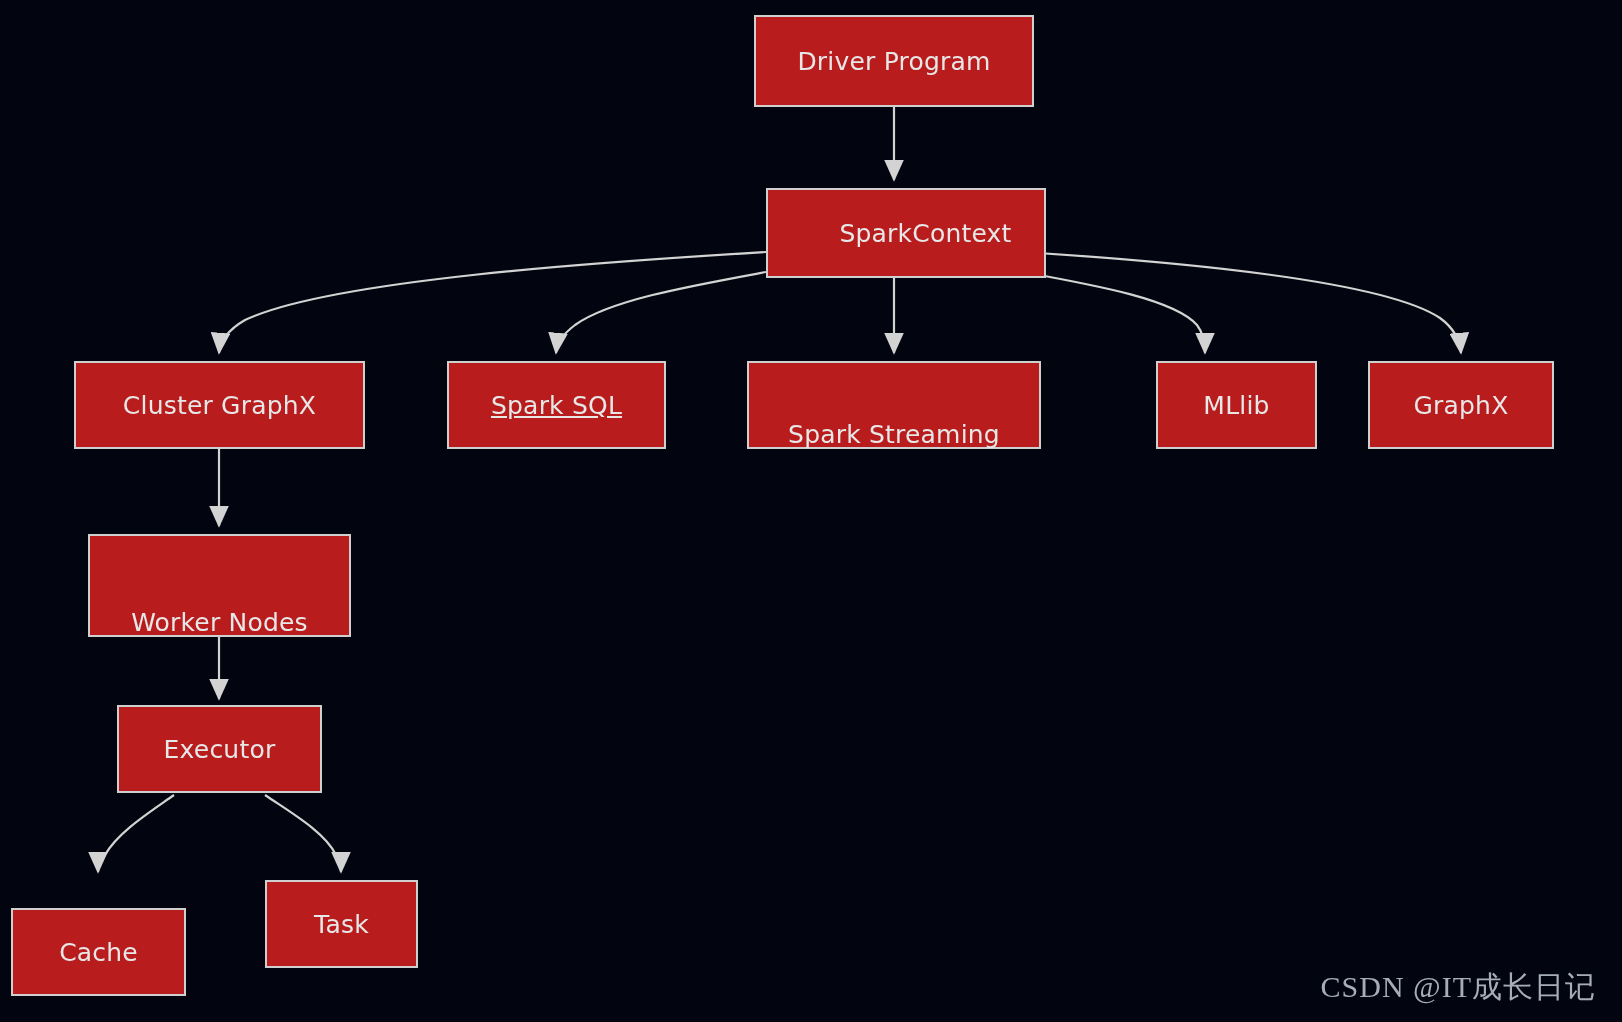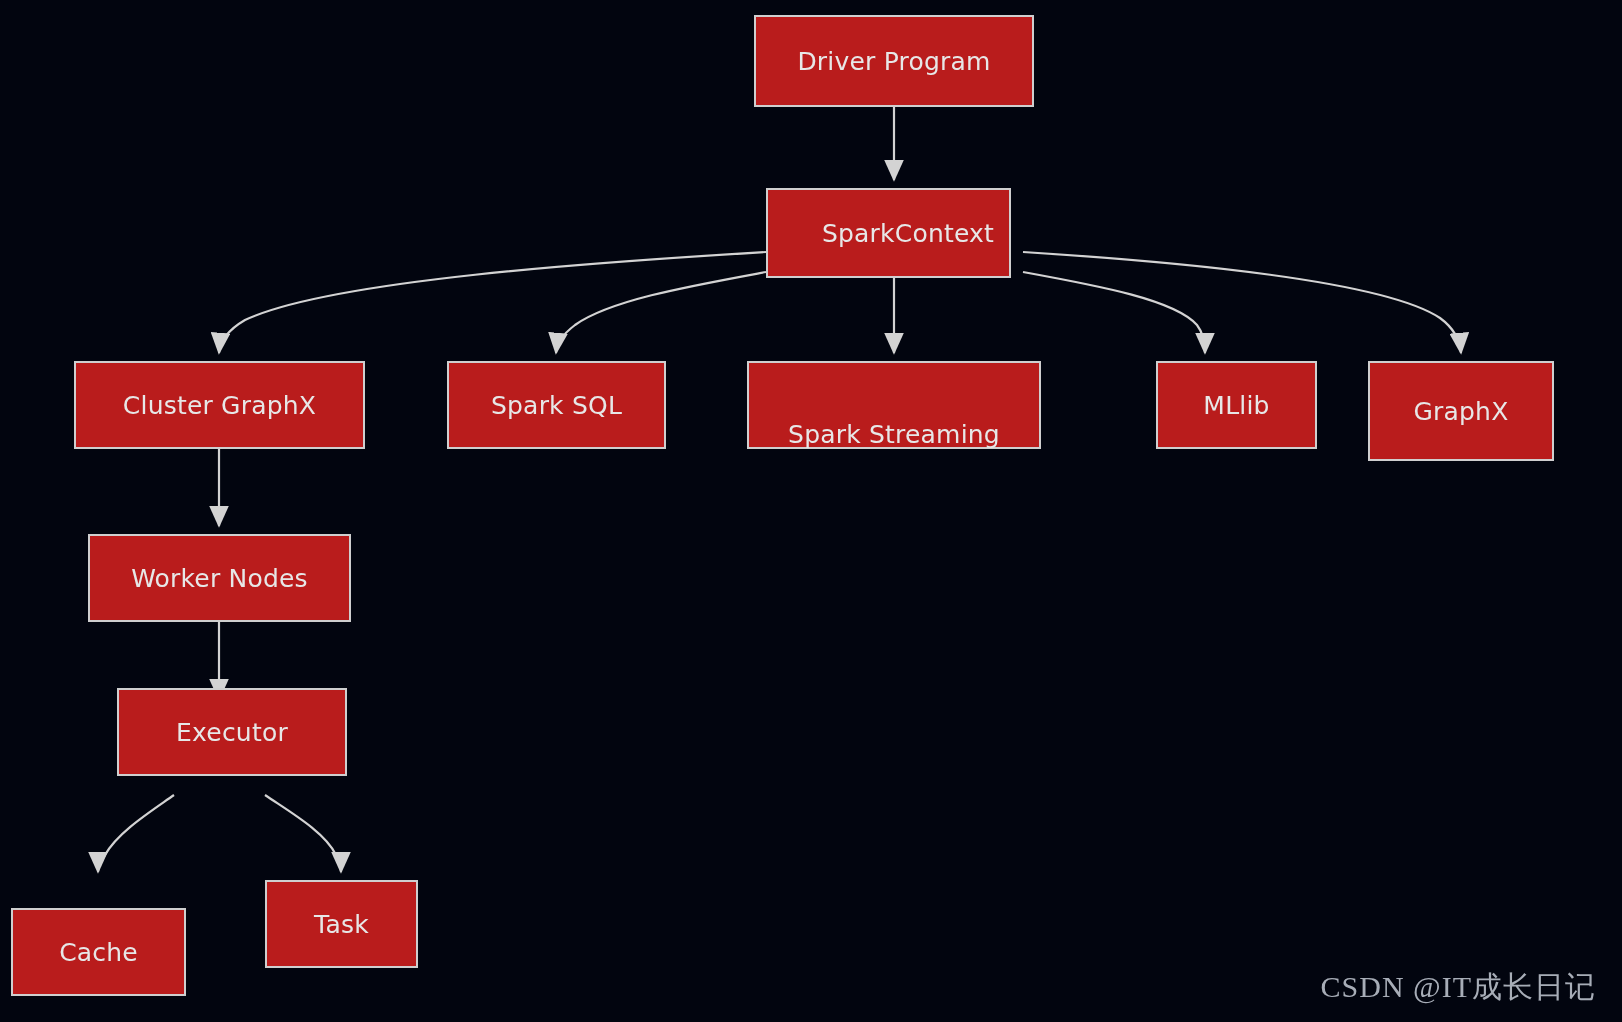--- a/index.html
+++ b/index.html
@@ -90,49 +90,49 @@
       <path d="M 174 795 C 150 812, 118 832, 105 855 C 100 863, 98 868, 98 872"></path>
 
       <path d="M 265 795 C 290 812, 325 832, 336 855 C 340 863, 341 868, 341 872"></path>
     </g>
   </svg>
 
   <div class="node" style="left:754px; top:15px; width:280px; height:92px;">
     <span class="node-label">Driver Program</span>
   </div>
 
-  <div class="node" style="left:766px; top:188px; width:245px; height:90px;padding-left:39px;">
+  <div class="node" style="left:766px; top:188px; width:280px; height:90px;padding-left:39px;">
     <span class="node-label">SparkContext</span>
   </div>
 
   <div class="node" style="left:74px; top:361px; width:291px; height:88px;">
     <span class="node-label">Cluster GraphX</span>
   </div>
 
-  <div class="node" style="left:447px; top:361px; width:219px; height:88px;">
+  <div class="node" style="left:447px; top:361px; width:219px; height:88px;text-decoration:underline;">
     <span class="node-label">Spark SQL</span>
   </div>
 
   <div class="node" style="left:747px; top:361px; width:294px; height:88px;align-items:flex-end;">
     <span class="node-label">Spark Streaming</span>
   </div>
 
   <div class="node" style="left:1124px; top:361px; width:161px; height:88px;margin-left:32px;">
     <span class="node-label">MLlib</span>
   </div>
 
-  <div class="node" style="left:1368px; top:361px; width:186px; height:100px;">
+  <div class="node" style="left:1368px; top:361px; width:186px; height:88px;">
     <span class="node-label">GraphX</span>
   </div>
 
-  <div class="node" style="left:88px; top:534px; width:263px; height:88px;">
+  <div class="node" style="left:88px; top:534px; width:263px; height:103px;align-items:flex-end;">
     <span class="node-label">Worker Nodes</span>
   </div>
 
-  <div class="node" style="left:117px; top:688px; width:230px; height:88px;text-align:center;">
+  <div class="node" style="left:117px; top:705px; width:205px; height:88px;text-align:center;">
     <span class="node-label">Executor</span>
   </div>
 
   <div class="node" style="left:11px; top:908px; width:175px; height:88px;">
     <span class="node-label">Cache</span>
   </div>
 
   <div class="node" style="left:265px; top:880px; width:153px; height:88px;">
     <span class="node-label">Task</span>
   </div>

